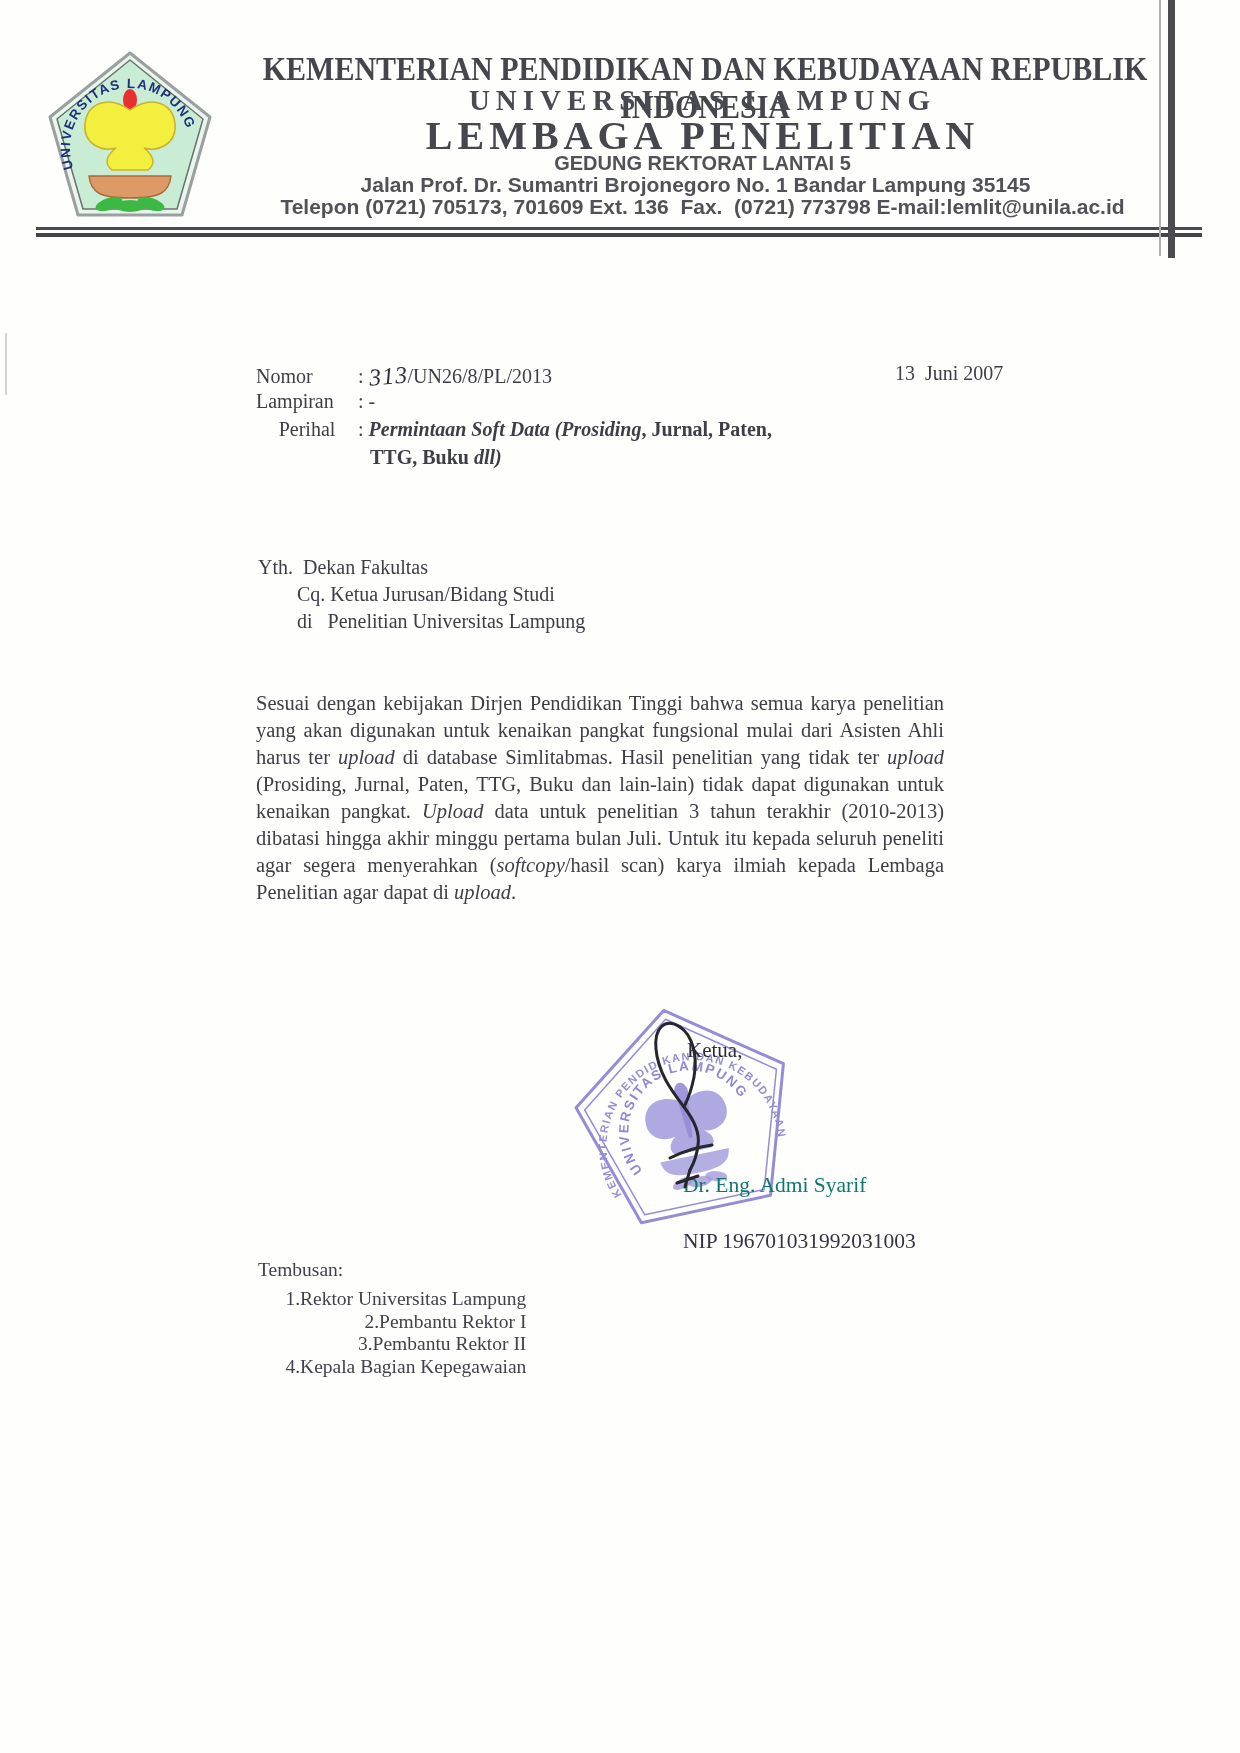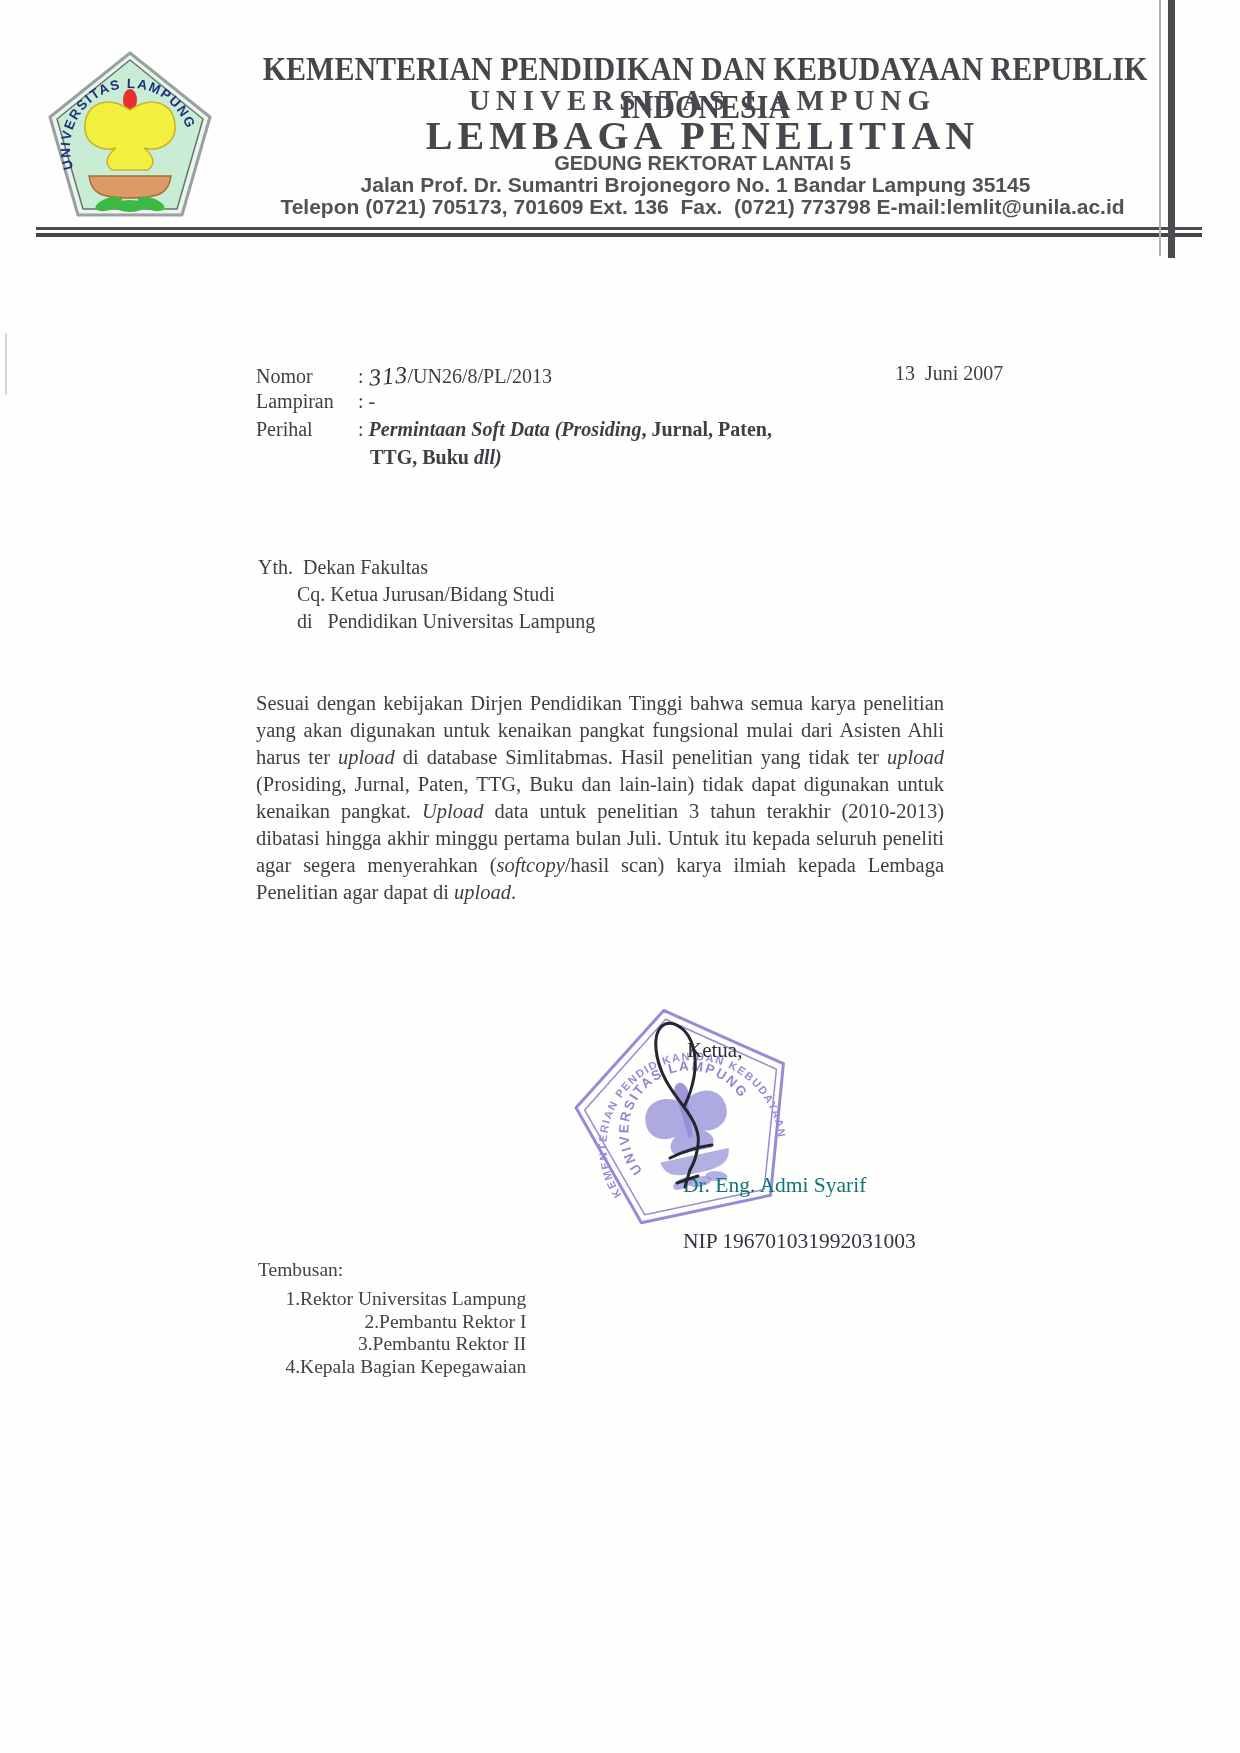--- a/index.html
+++ b/index.html
@@ -112,30 +112,30 @@
   <div>
     <div class="abs meta-row" style="left:256px; top:362px;">
       <span class="lbl">Nomor</span><span class="keepsp">: </span><span class="hw">313</span><span>/UN26/8/PL/2013</span>
     </div>
     <div class="abs date keepsp" style="left:895px; top:362px;">13  Juni 2007</div>
 
     <div class="abs meta-row" style="left:256px; top:390px;">
       <span class="lbl">Lampiran</span><span class="keepsp">: -</span>
     </div>
 
-    <div class="abs meta-row" style="left:256px; top:418px;">
+    <div class="abs meta-row" style="left:256px; top:418px;text-align:center;">
       <span class="lbl">Perihal</span><span class="keepsp"><span>: </span><span style="font-style: italic; font-weight: bold;">Permintaan Soft Data (Prosiding</span><span style="font-weight: bold;">, Jurnal, Paten,</span></span>
     </div>
     <div class="abs meta-row keepsp" style="left:370px; top:446px;"><span style="font-weight: bold;">TTG, Buku </span><span style="font-style: italic; font-weight: bold;">dll)</span></div>
   </div>
 
   <div>
     <div class="abs rcpt keepsp" style="left:258px; top:556px;">Yth.  Dekan Fakultas</div>
     <div class="abs rcpt keepsp" style="left:297px; top:583px;">Cq. Ketua Jurusan/Bidang Studi</div>
-    <div class="abs rcpt keepsp" style="left:297px; top:610px;">di   Pendidikan Universitas Lampung</div>
+    <div class="abs rcpt keepsp" style="left:297px; top:610px;">di   Penelitian Universitas Lampung</div>
   </div>
 
   <div class="abs para" style="top:690px;"><span>Sesuai dengan kebijakan Dirjen Pendidikan Tinggi bahwa semua karya penelitian yang akan digunakan untuk kenaikan pangkat fungsional mulai dari Asisten Ahli harus ter </span><span style="font-style: italic;">upload</span><span> di database Simlitabmas. Hasil penelitian yang tidak ter </span><span style="font-style: italic;">upload</span><span> (Prosiding, Jurnal, Paten, TTG, Buku dan lain-lain) tidak dapat digunakan untuk kenaikan pangkat. </span><span style="font-style: italic;">Upload</span><span>  data untuk penelitian 3 tahun terakhir (2010-2013) dibatasi hingga akhir minggu pertama bulan Juli. Untuk itu kepada seluruh peneliti agar segera menyerahkan (</span><span style="font-style: italic;">softcopy</span><span>/hasil scan) karya ilmiah kepada Lembaga Penelitian agar dapat di </span><span style="font-style: italic;">upload</span><span>.</span></div>
 
   <div>
 
     <svg class="abs stamp-svg" style="left:552px; top:1000px; opacity:0.8;" width="270" height="245" viewBox="0 0 270 245">
       <g transform="rotate(-12 135 120)" stroke="#7b70cd" fill="none" stroke-linejoin="round">
         <polygon points="135,8 241,85 201,211 69,211 29,85" stroke-width="3"></polygon>
         <polygon points="135,17 233,89 196,204 74,204 37,89" stroke-width="1.5"></polygon>

